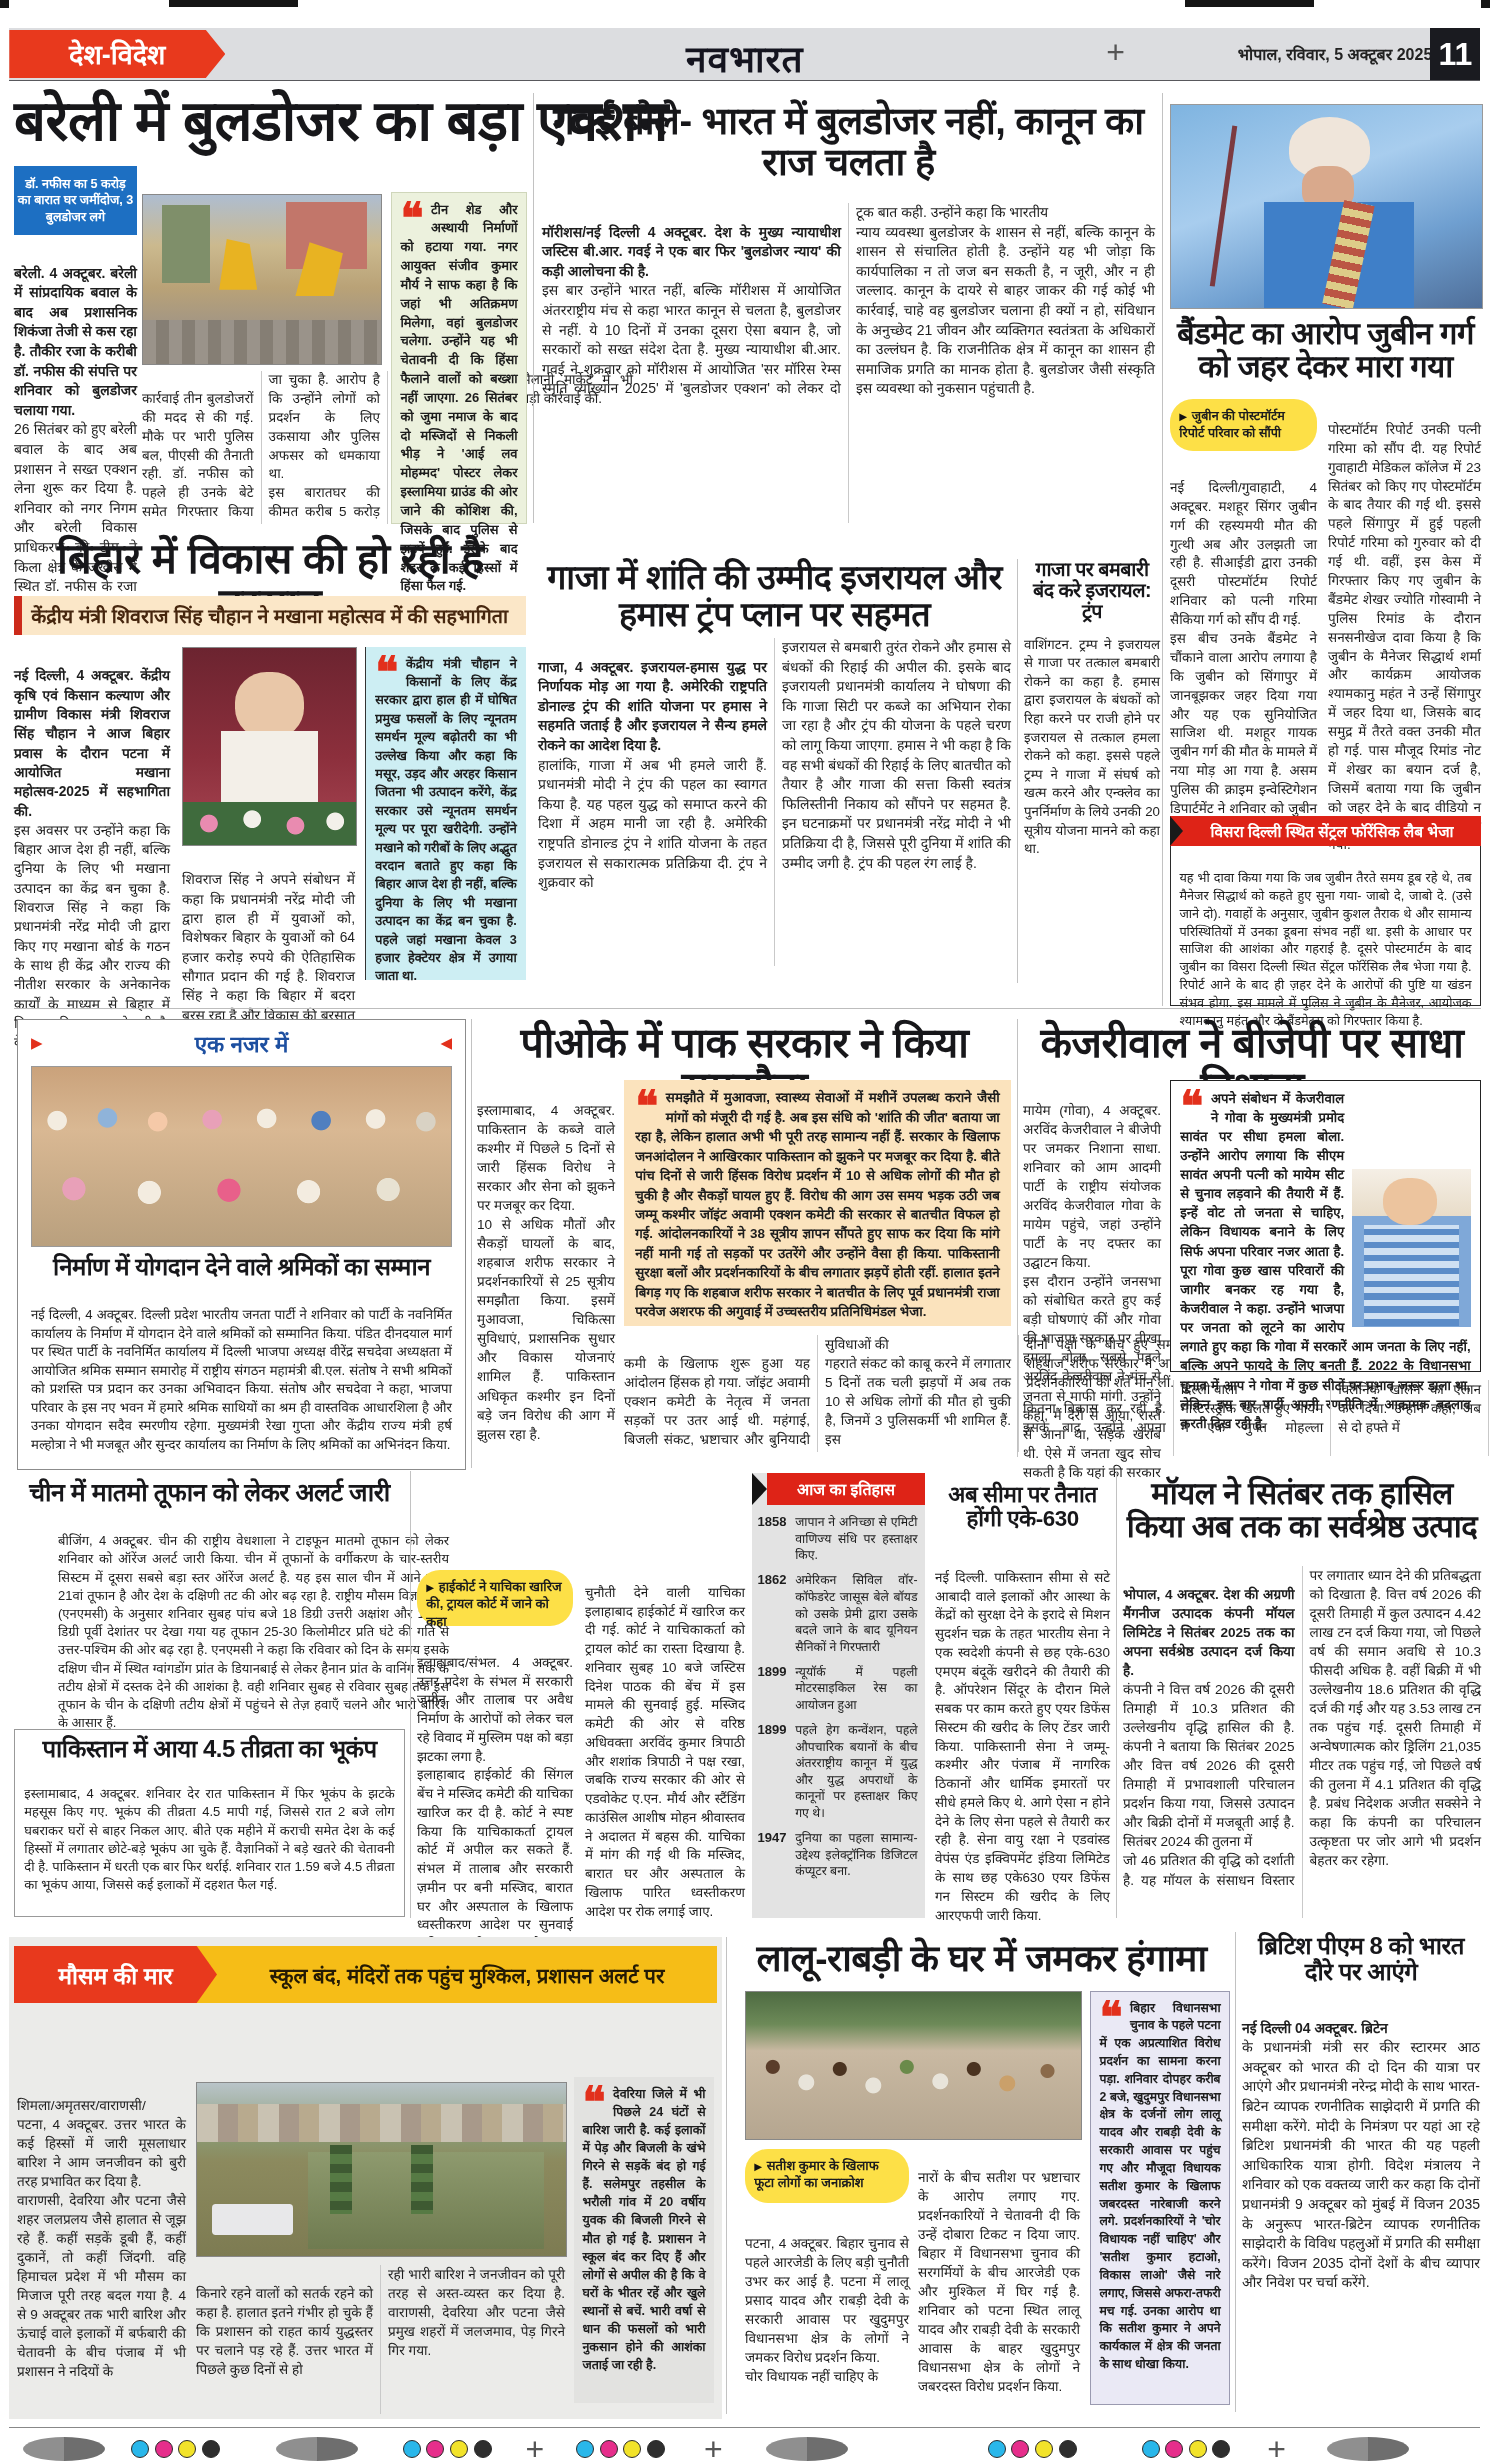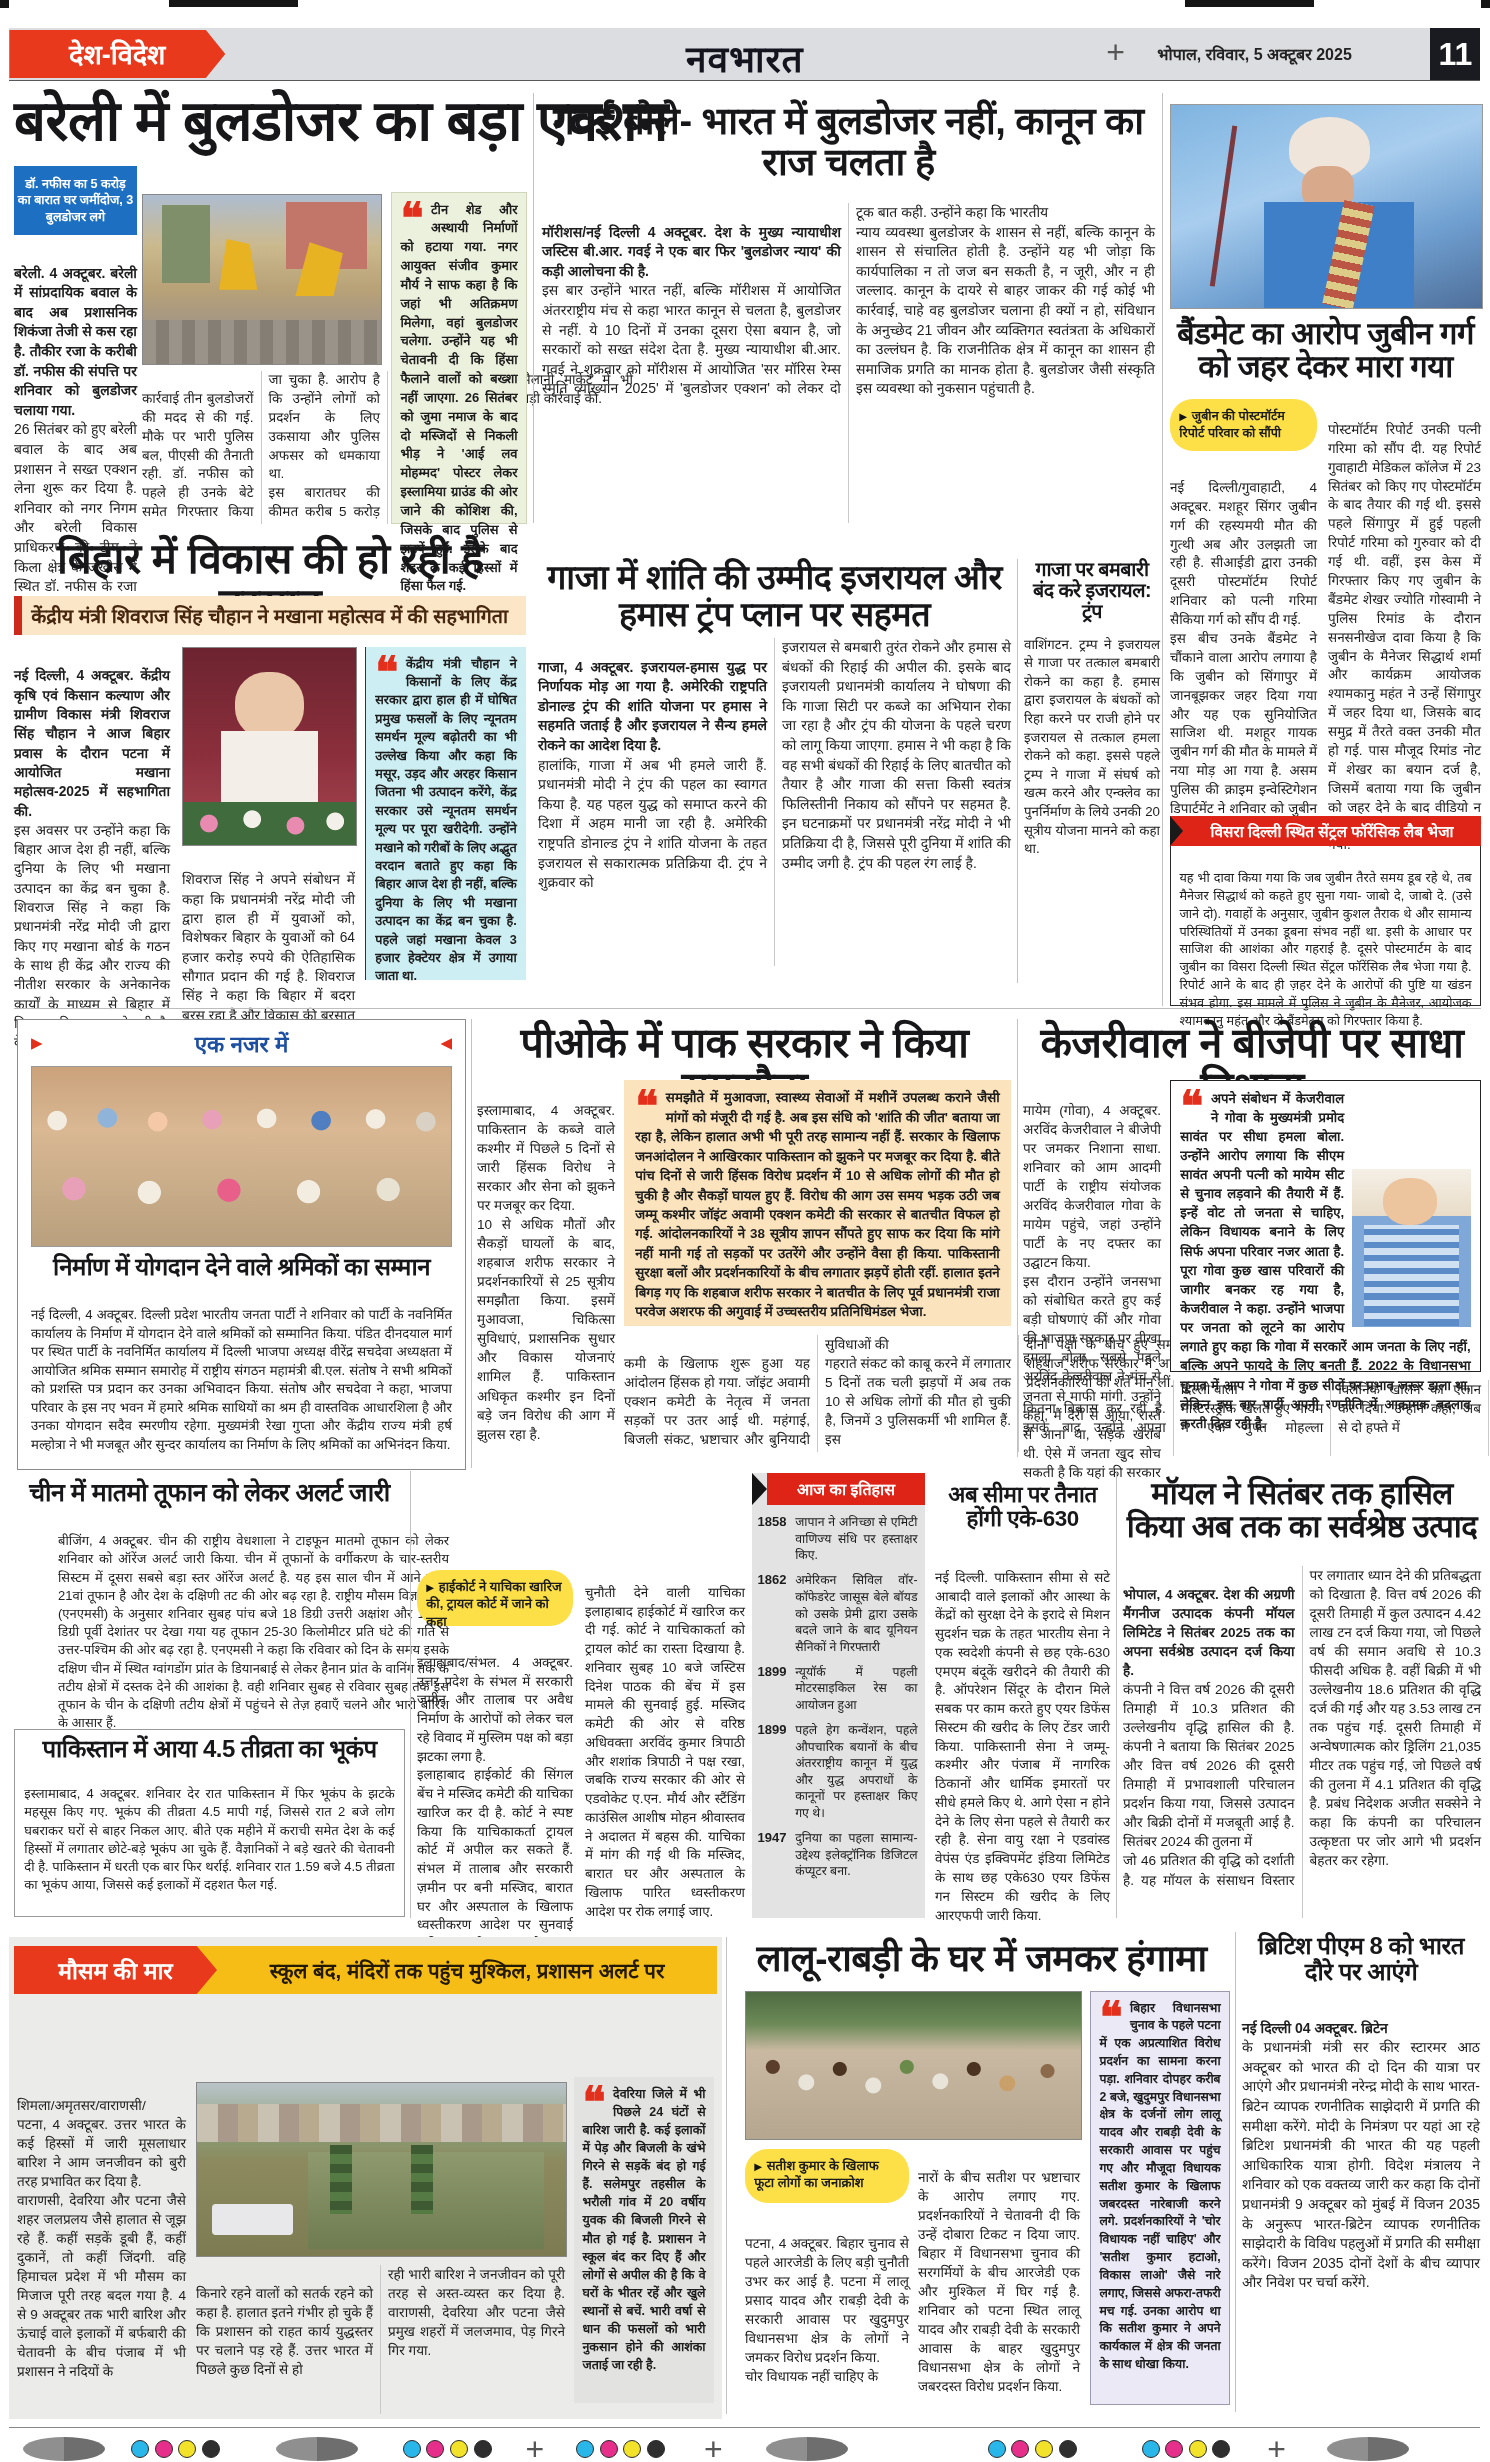--- a/index.html
+++ b/index.html
@@ -37,21 +37,21 @@
   <div class="abs" style="left:1185px;top:0;width:129px;height:6.5px;background:#151515"></div>
   <div class="abs" style="left:1481px;top:0;width:9.3px;height:8.4px;background:#151515"></div>
 
   <div class="abs" style="left:9.3px;top:28px;width:1471px;height:52px;background:#dcdde0;border-bottom:1.9px solid #58585c;">
     <div class="abs" style="left:0;top:1.9px;width:216px;height:48px;background:#e8391d;display:flex;align-items:center;justify-content:center;
                 clip-path:polygon(0 0,91% 0,100% 50%,91% 100%,0 100%);">
       <span style="color:#fff;font-weight:800;font-size:27px;">देश-विदेश</span>
     </div>
     <div class="abs" style="left:596px;top:3.7px;width:279px;text-align:center;font-size:37px;font-weight:800;color:#14141f;letter-spacing:0.9px;">नवभारत</div>
     <div class="abs cross" style="left:1097px;top:7.5px;">+</div>
-    <div class="abs" style="left:1148px;top:15px;width:220px;font-weight:700;font-size:16px;color:#222;">भोपाल, रविवार, 5 अक्टूबर 2025</div>
+    <div class="abs" style="left:1203px;top:15px;width:220px;text-align:right;font-weight:700;font-size:16px;color:#222;">भोपाल, रविवार, 5 अक्टूबर 2025</div>
     <div class="abs" style="left:1421px;top:0;width:50px;height:52px;background:#1a1b20;display:flex;align-items:center;justify-content:center;">
       <span style="color:#fff;font-size:32px;font-weight:800;">11</span>
     </div>
   </div>
 
   <div class="abs hl hl-left" style="left:14px;top:91px;width:703px;font-size:56px;">बरेली में बुलडोजर का बड़ा एक्शन</div>
   <div class="abs" style="left:14px;top:166px;width:123px;height:69px;background:#1d6fc2;display:flex;align-items:center;justify-content:center;padding:3.7px;box-sizing:border-box;">
     <span style="color:#fff;font-weight:700;font-size:12.6px;text-align:center;line-height:1.3;">डॉ. नफीस का 5 करोड़ का बारात घर जमींदोज, 3 बुलडोजर लगे</span>
   </div>
   <div class="abs body" style="left:14px;top:244px;width:123px;height:279px;font-size:14px;">
@@ -260,21 +260,21 @@
   <div class="abs vr" style="left:1116px;top:1471px;height:447px;"></div>
 
   <div class="abs hl" style="left:1123px;top:1477px;width:358px;font-size:31px;">मॉयल ने सितंबर तक हासिल किया अब तक का सर्वश्रेष्ठ उत्पाद</div>
   <div class="abs body c2" style="left:1123px;top:1566px;width:358px;height:352px;font-size:13.6px;">
     <span class="lead">भोपाल, 4 अक्टूबर. देश की अग्रणी मैंगनीज उत्पादक कंपनी मॉयल लिमिटेड ने सितंबर 2025 तक का अपना सर्वश्रेष्ठ उत्पादन दर्ज किया है.</span>
     <span>कंपनी ने वित्त वर्ष 2026 की दूसरी तिमाही में 10.3 प्रतिशत की उल्लेखनीय वृद्धि हासिल की है. कंपनी ने बताया कि सितंबर 2025 और वित्त वर्ष 2026 की दूसरी तिमाही में प्रभावशाली परिचालन प्रदर्शन किया गया, जिससे उत्पादन और बिक्री दोनों में मजबूती आई है. सितंबर 2024 की तुलना में</span>
     <span>जो 46 प्रतिशत की वृद्धि को दर्शाती है. यह मॉयल के संसाधन विस्तार पर लगातार ध्यान देने की प्रतिबद्धता को दिखाता है. वित्त वर्ष 2026 की दूसरी तिमाही में कुल उत्पादन 4.42 लाख टन दर्ज किया गया, जो पिछले वर्ष की समान अवधि से 10.3 फीसदी अधिक है. वहीं बिक्री में भी उल्लेखनीय 18.6 प्रतिशत की वृद्धि दर्ज की गई और यह 3.53 लाख टन तक पहुंच गई. दूसरी तिमाही में अन्वेषणात्मक कोर ड्रिलिंग 21,035 मीटर तक पहुंच गई, जो पिछले वर्ष की तुलना में 4.1 प्रतिशत की वृद्धि है. प्रबंध निदेशक अजीत सक्सेने ने कहा कि कंपनी का परिचालन उत्कृष्टता पर जोर आगे भी प्रदर्शन बेहतर कर रहेगा.</span>
   </div>
 
   <div class="abs" style="left:9.3px;top:1937px;width:713px;height:482px;background:#ebebe9;"></div>
-  <div class="abs" style="left:14px;top:1946px;width:703px;height:48px;background:#f6bd17;display:flex;align-items:center;">
+  <div class="abs" style="left:14px;top:1946px;width:703px;height:57px;background:#f6bd17;display:flex;align-items:center;">
     <span style="width:203px;height:100%;background:#e8391d;display:flex;align-items:center;justify-content:center;
                  clip-path:polygon(0 0,90% 0,100% 50%,90% 100%,0 100%);">
       <span style="color:#fff;font-weight:800;font-size:23px;">मौसम की मार</span>
     </span>
     <span style="flex:1;text-align:center;font-weight:800;font-size:20.5px;color:#241a04;">स्कूल बंद, मंदिरों तक पहुंच मुश्किल, प्रशासन अलर्ट पर</span>
   </div>
   <div class="abs body" style="left:17px;top:2077px;width:169px;height:340px;font-size:13.6px;">
     <span>शिमला/अमृतसर/वाराणसी/
 पटना, 4 अक्टूबर. उत्तर भारत के कई हिस्सों में जारी मूसलाधार बारिश ने आम जनजीवन को बुरी तरह प्रभावित कर दिया है.
 वाराणसी, देवरिया और पटना जैसे शहर जलप्रलय जैसे हालात से जूझ रहे हैं. कहीं सड़कें डूबी हैं, कहीं दुकानें, तो कहीं जिंदगी. वहि हिमाचल प्रदेश में भी मौसम का मिजाज पूरी तरह बदल गया है. 4 से 9 अक्टूबर तक भारी बारिश और ऊंचाई वाले इलाकों में बर्फबारी की चेतावनी के बीच पंजाब में भी प्रशासन ने नदियों के</span>

